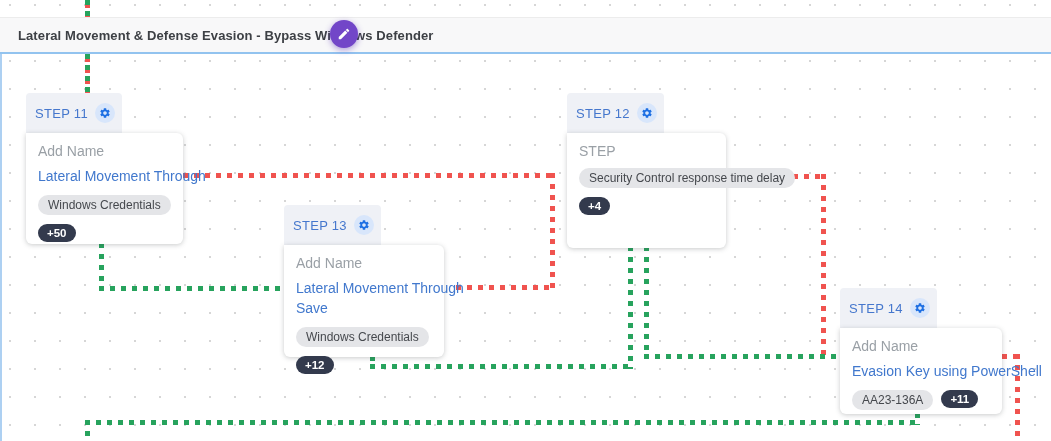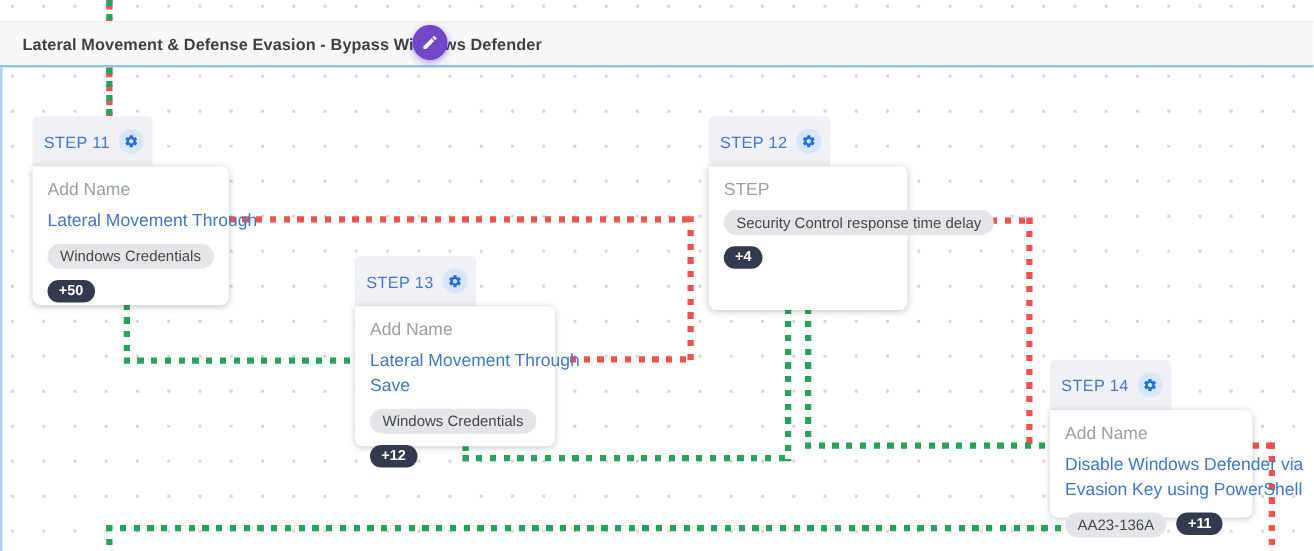--- a/index.html
+++ b/index.html
@@ -174,21 +174,20 @@
     <span class="chip-label">STEP 14</span>
     <span class="gear">
       <svg width="12" height="12" viewBox="0 0 24 24" fill="#1d6fe3">
           <path d="M19.14 12.94c.04-.3.06-.61.06-.94 0-.32-.02-.64-.07-.94l2.03-1.58c.18-.14.23-.41.12-.61l-1.92-3.32c-.12-.22-.37-.29-.59-.22l-2.39.96c-.5-.38-1.03-.7-1.62-.94l-.36-2.54c-.04-.24-.24-.41-.48-.41h-3.84c-.24 0-.43.17-.47.41l-.36 2.54c-.59.24-1.13.57-1.62.94l-2.39-.96c-.22-.08-.47 0-.59.22L2.74 8.87c-.12.21-.08.47.12.61l2.03 1.58c-.05.3-.09.63-.09.94s.02.64.07.94l-2.03 1.58c-.18.14-.23.41-.12.61l1.92 3.32c.12.22.37.29.59.22l2.39-.96c.5.38 1.03.7 1.62.94l.36 2.54c.05.24.24.41.48.41h3.84c.24 0 .44-.17.47-.41l.36-2.54c.59-.24 1.13-.56 1.62-.94l2.39.96c.22.08.47 0 .59-.22l1.92-3.32c.12-.22.07-.47-.12-.61l-2.01-1.58zM12 15.6c-1.98 0-3.6-1.62-3.6-3.6s1.62-3.6 3.6-3.6 3.6 1.62 3.6 3.6-1.62 3.6-3.6 3.6z"></path>
         </svg>
     </span>
   </div>
   <div class="card" style="width:162px;height:86px;">
     <div class="ph">Add Name</div>
     <div class="atk">
-      <div>Disable Windows Defender via</div>
       <div>Evasion Key using PowerShell</div>
     </div>
     <div class="tagrow">
       <span class="tag">AA23-136A</span>
       <span class="count">+11</span>
     </div>
   </div>
 </div>
 
 </body></html>

